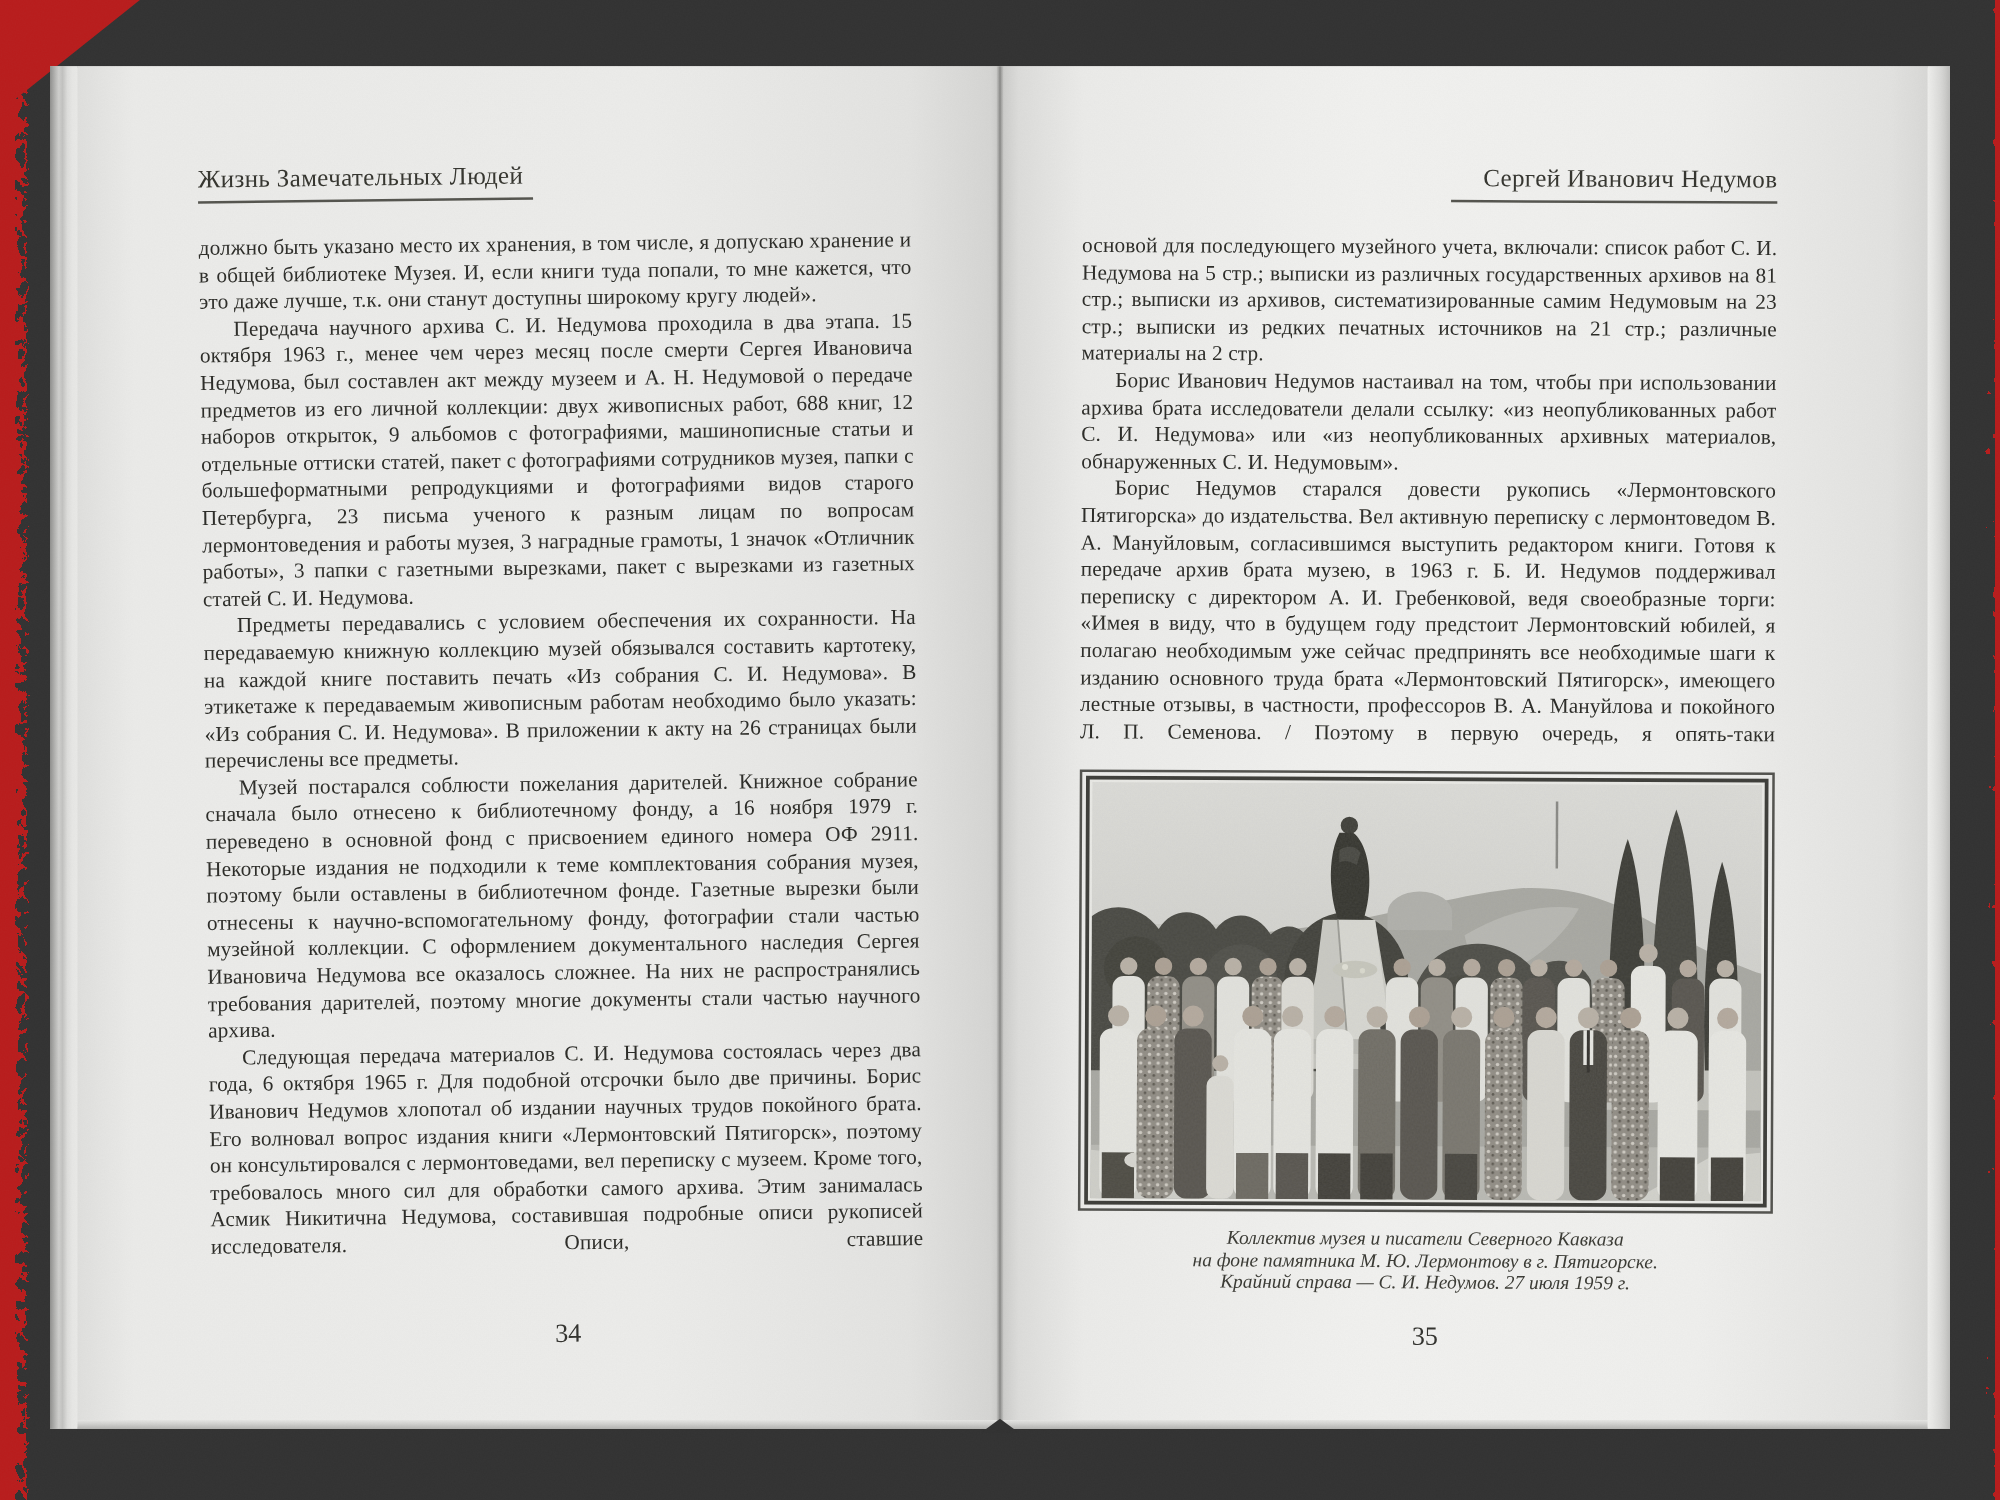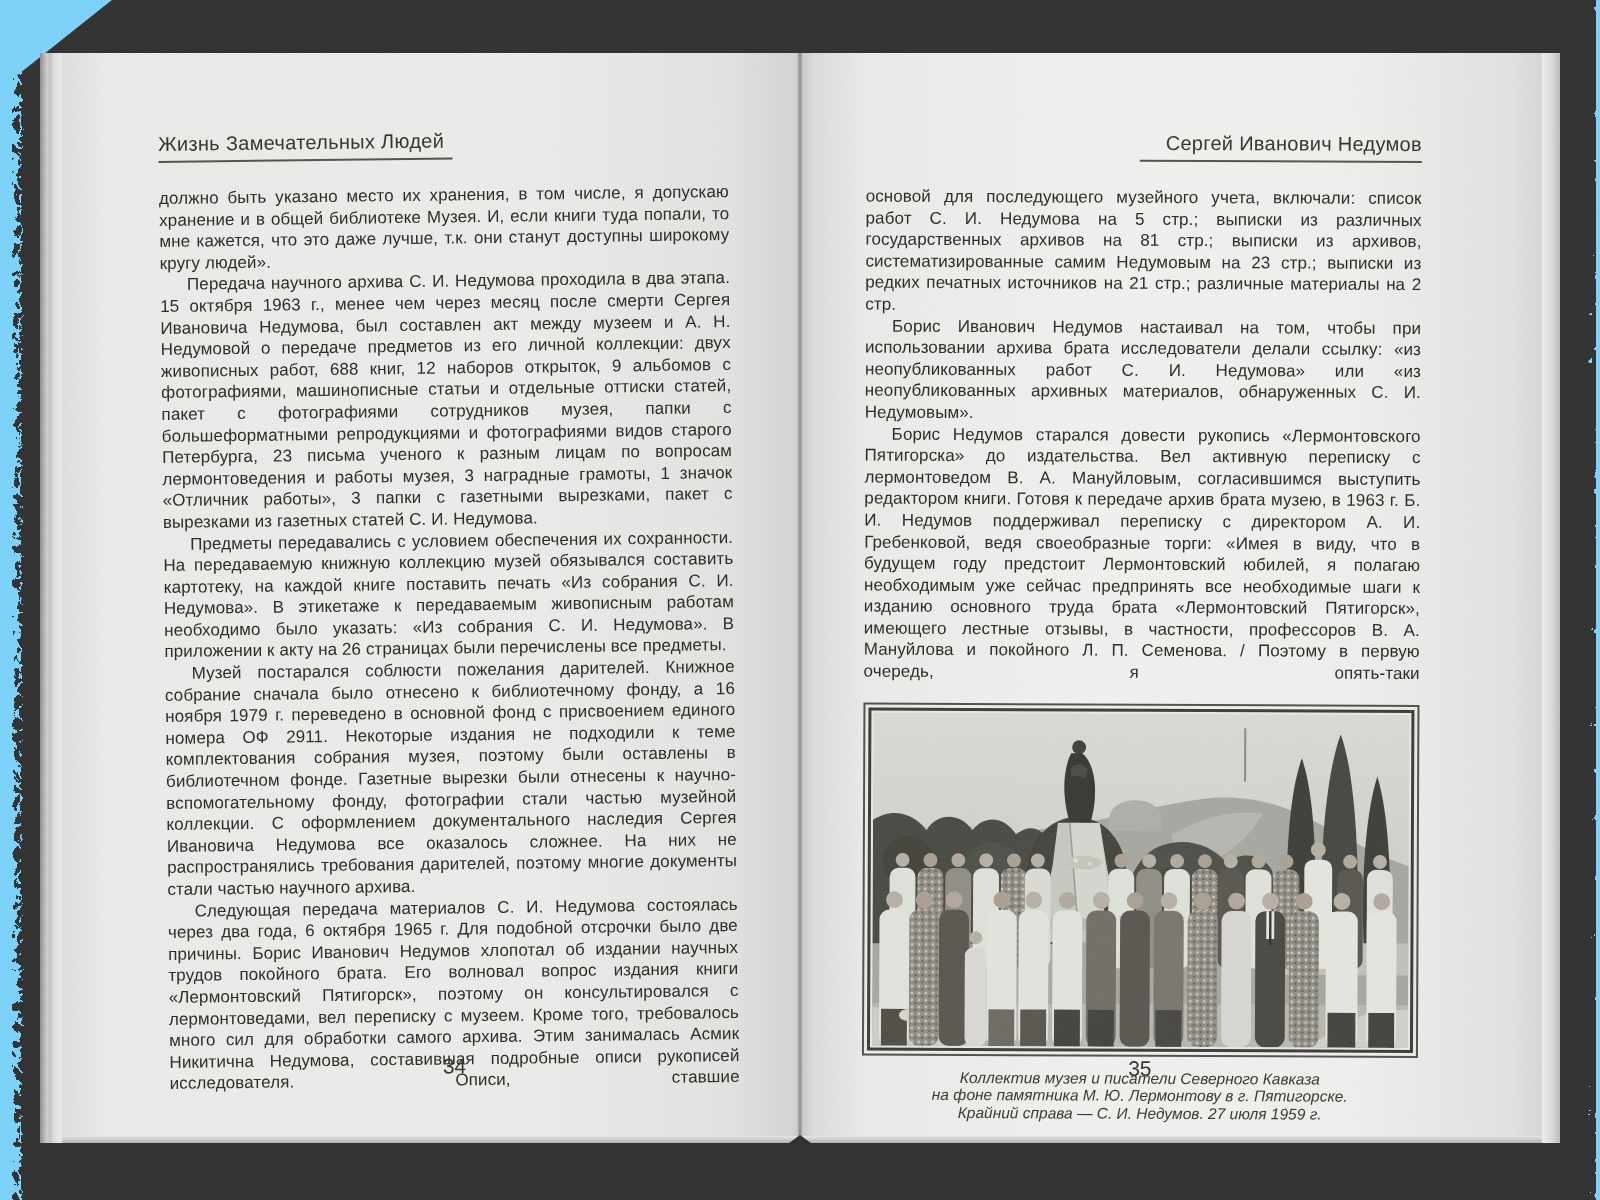--- a/index.html
+++ b/index.html
@@ -1,17 +1,17 @@
 <!DOCTYPE html>
 <html lang="ru"><head>
 <meta charset="utf-8">
 <style>
   html,body{margin:0;padding:0;background:#ffffff;}
-  .scene{position:relative;width:1600px;height:1200px;background:#7dd3fc;overflow:hidden;
-         font-family:Liberation Sans, sans-serif;}
+  .scene{position:relative;width:1600px;height:1200px;background:#b91c1c;overflow:hidden;
+         font-family:Liberation Serif, serif;}
   
   .scan-shadow{position:absolute;left:12px;top:-34px;width:1584px;height:1262px;background:#313131;
     clip-path:polygon(9% 0,100% 0,100% 100%,0 100%,0 9%);
     filter:url(#roughedge) blur(0.4px);}
   
   .book{position:absolute;left:40px;top:53px;width:1520px;height:1090px;background:#e9e9e7;
         box-shadow:inset 0 1px 0 #a9a9a7, inset 0 -1px 0 #b5b5b3;}
   .edge-left{position:absolute;left:0;top:0;bottom:0;width:22px;
     background:linear-gradient(to right,#8f8f8d 0,#b5b5b3 4px,#cfcfcd 7px,#c2c2c0 10px,#dededc 14px,#e7e7e5 18px,#e9e9e7 22px);}
   .edge-right{position:absolute;right:0;top:0;bottom:0;width:18px;

